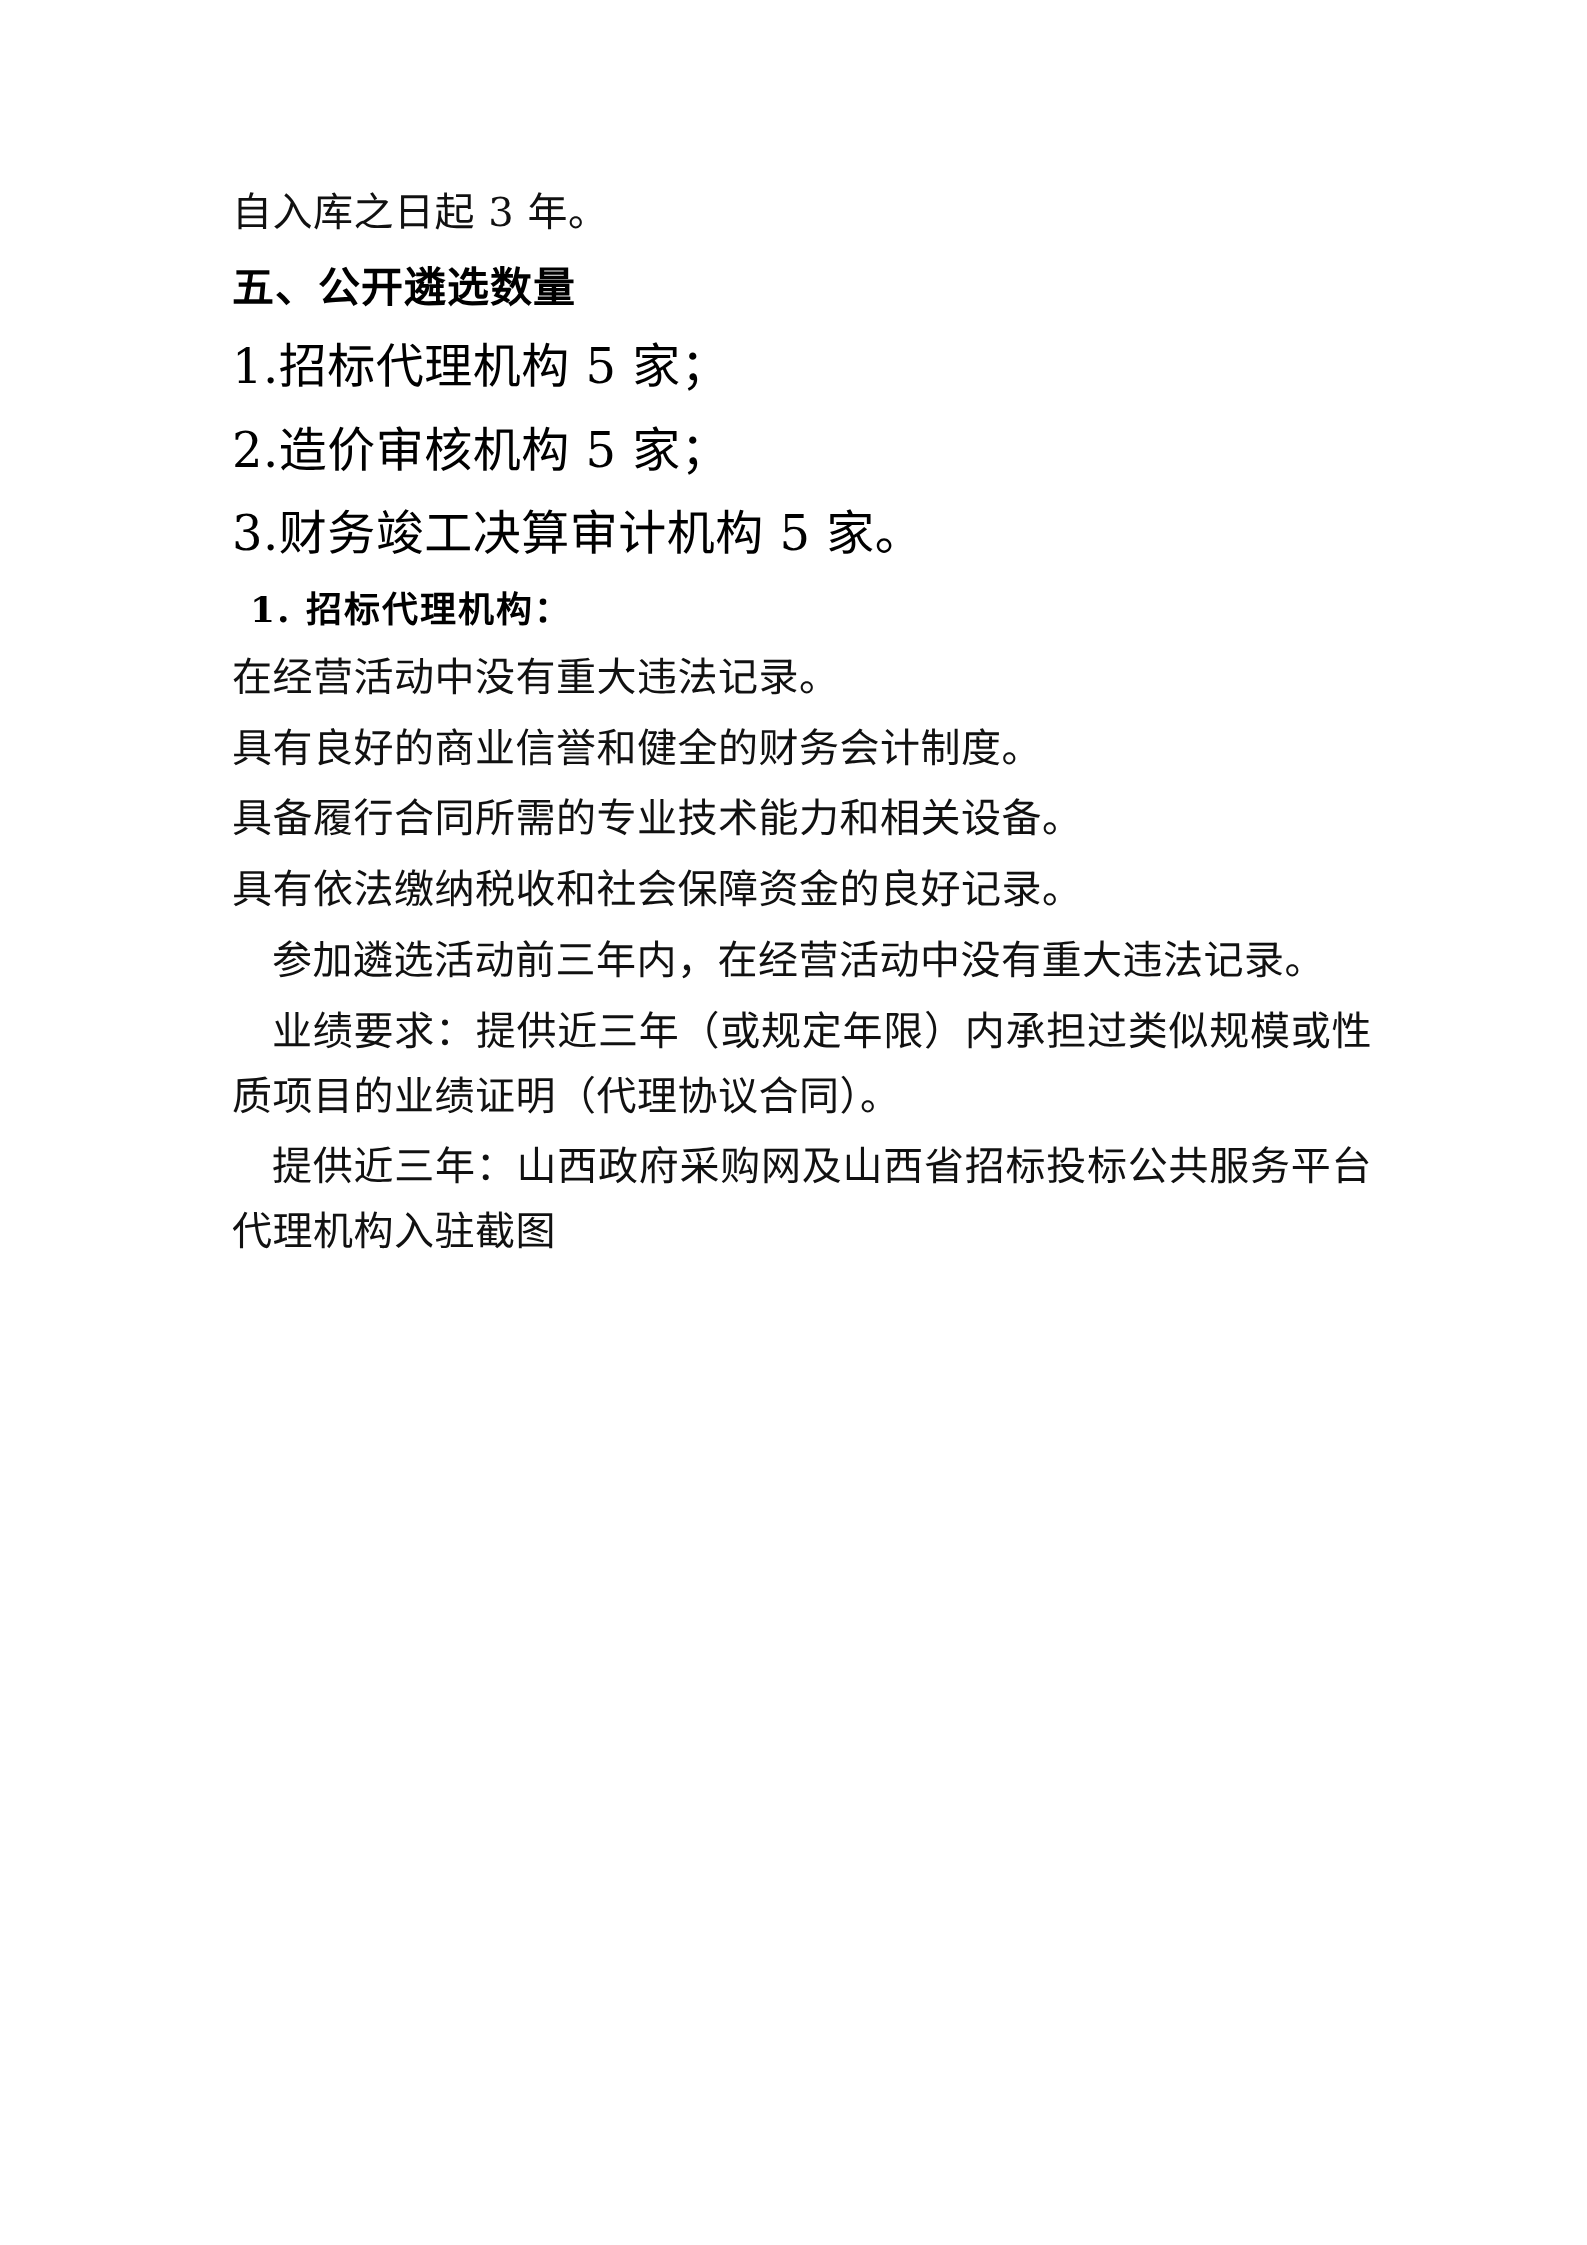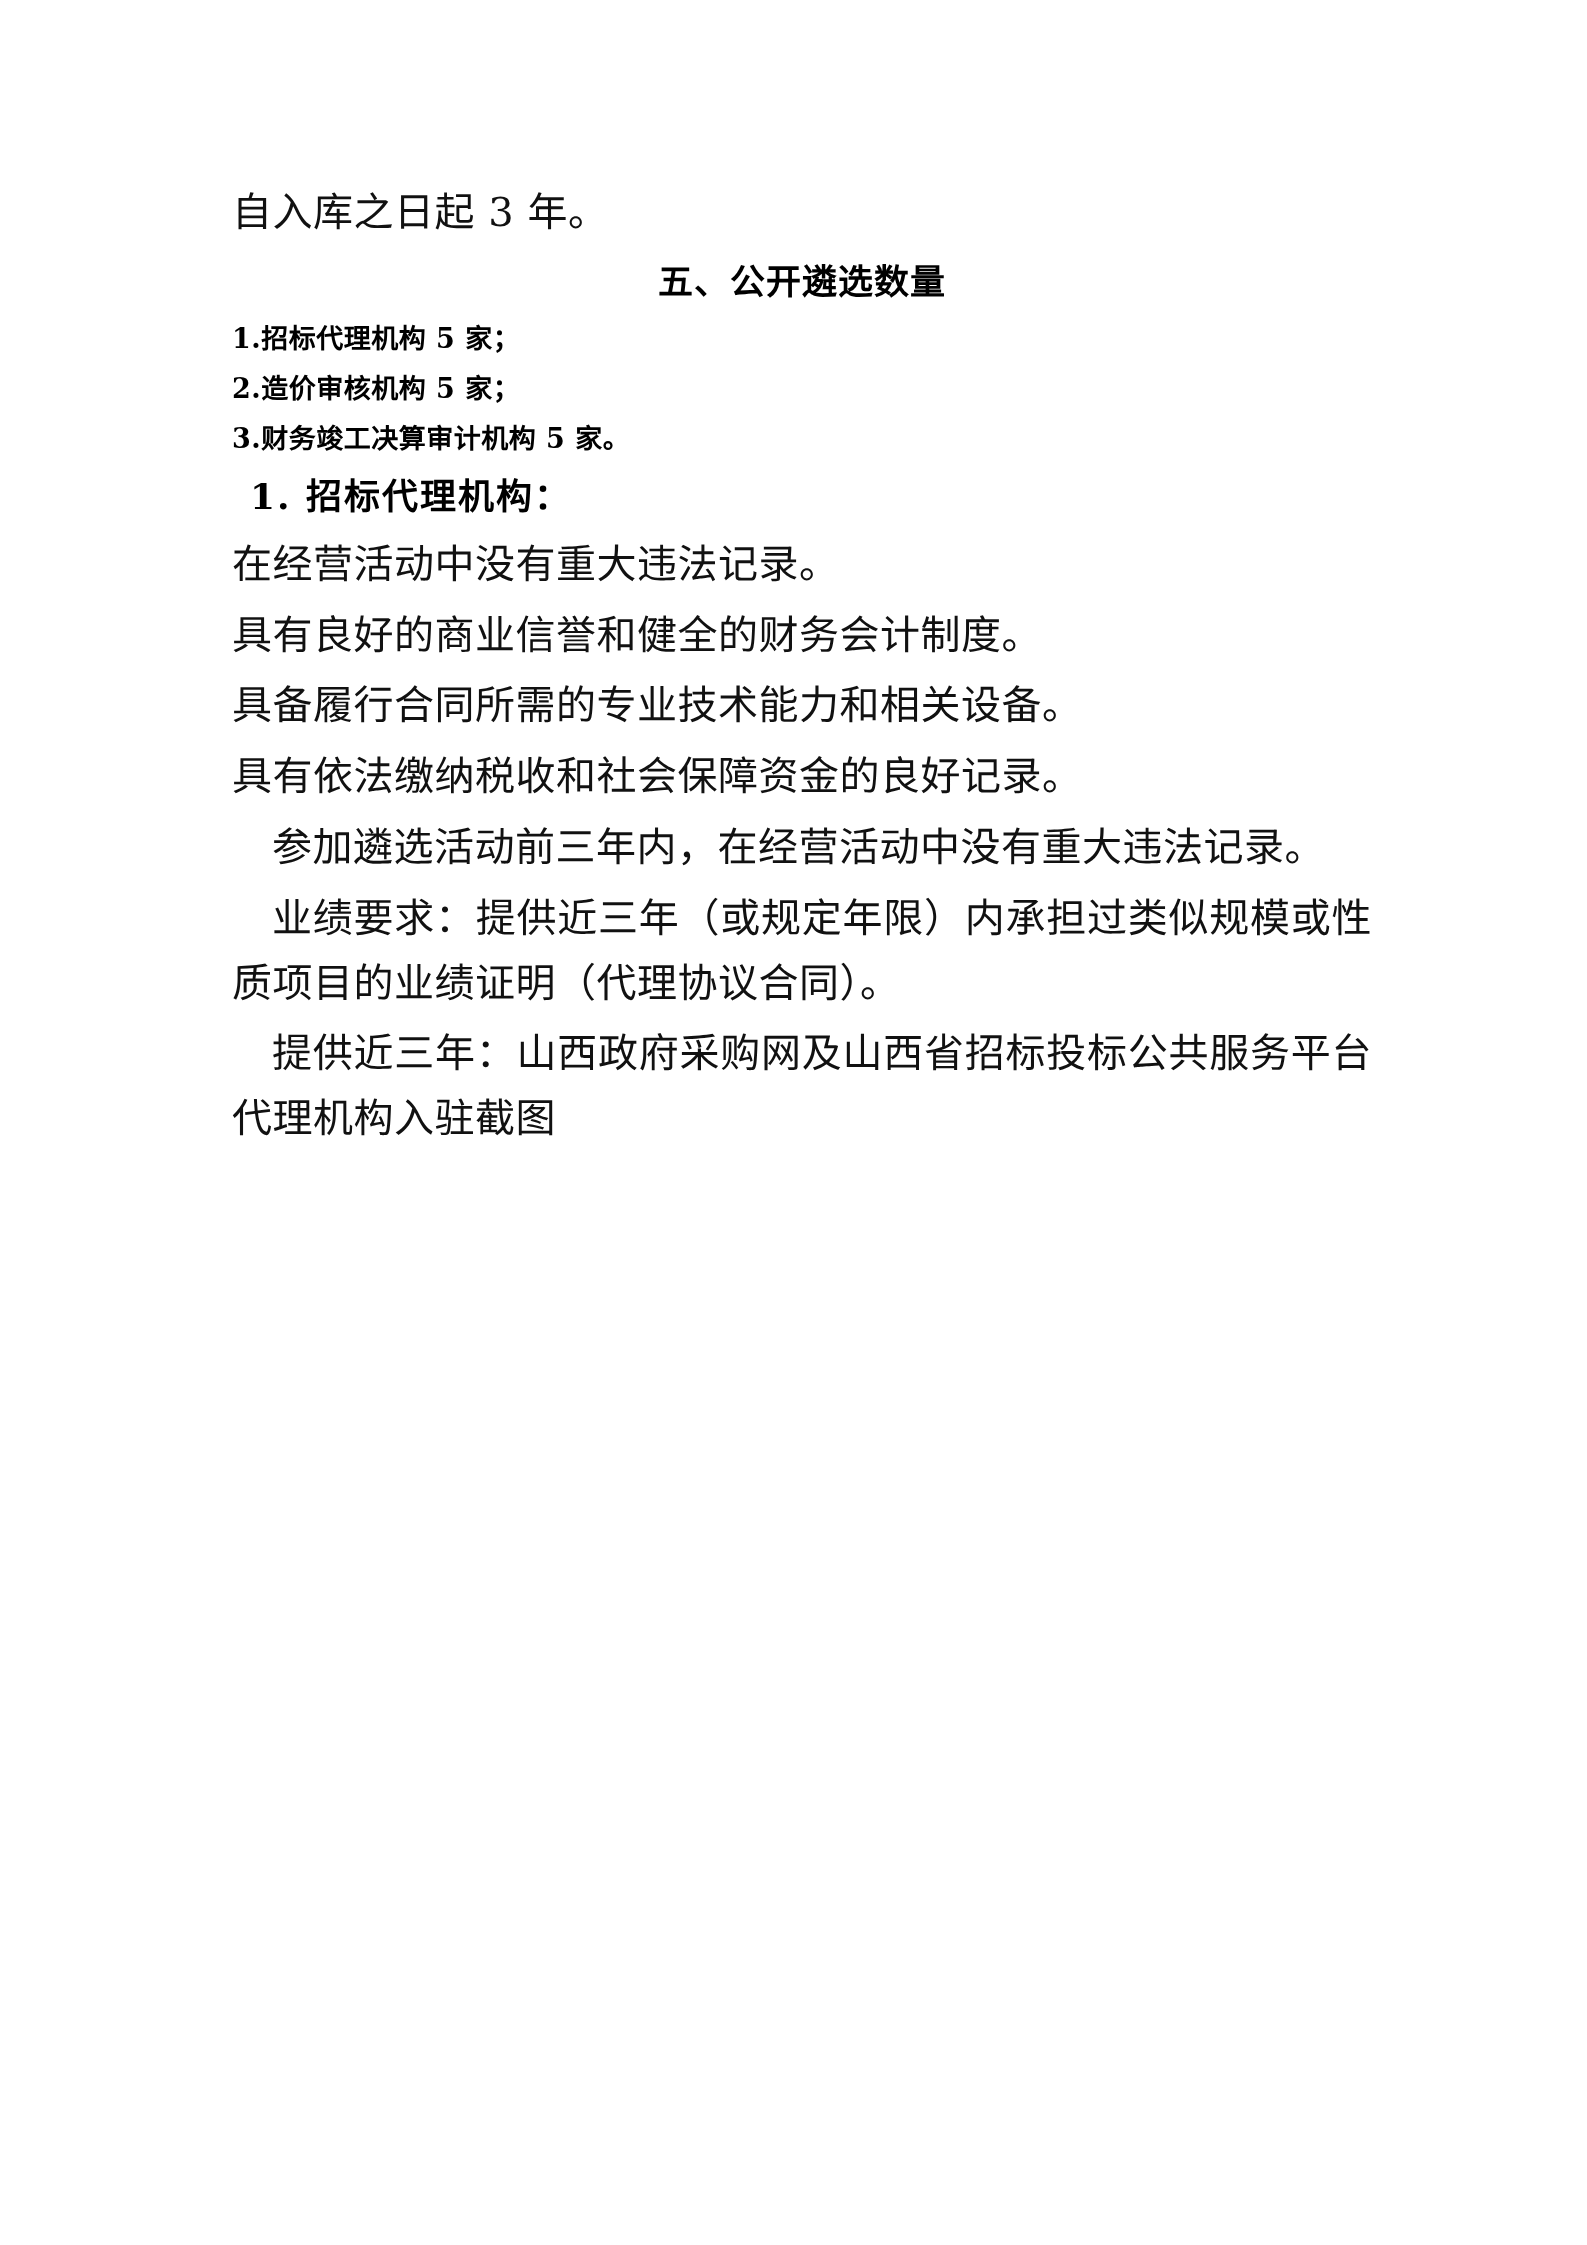--- a/index.html
+++ b/index.html
@@ -37,44 +37,42 @@
     margin: 0 0 6px 0;
     text-align: justify;
     text-justify: inter-ideograph;
     color: #111111;
   }
   
   .body-indent {
     text-indent: 40px;
   }
   .heading {
-    font-size: 35px;
+    font-size: 42px;
     font-weight: bold;
     font-family: "DejaVu Sans", "Liberation Sans", sans-serif;
     line-height: 1.55;
     margin: 10px 0 8px 0;
     letter-spacing: 1px;
     color: #000000;
-    text-align: center;
   }
   .subheading {
     font-size: 36px;
     font-weight: bold;
     font-family: "DejaVu Serif", "Liberation Serif", serif;
     line-height: 1.6;
     margin: 8px 0 6px 0;
     text-indent: 18px;
     letter-spacing: 2px;
   }
   .listline {
-    font-size: 27px;
+    font-size: 48px;
     line-height: 1.62;
     margin: 0 0 6px 0;
     letter-spacing: 0.5px;
-    font-weight: bold;
   }
 </style>
 </head>
 <body>
 
 <div class="page">
   <div class="content">
 
     <p class="para">自入库之日起 3 年。</p>
 

